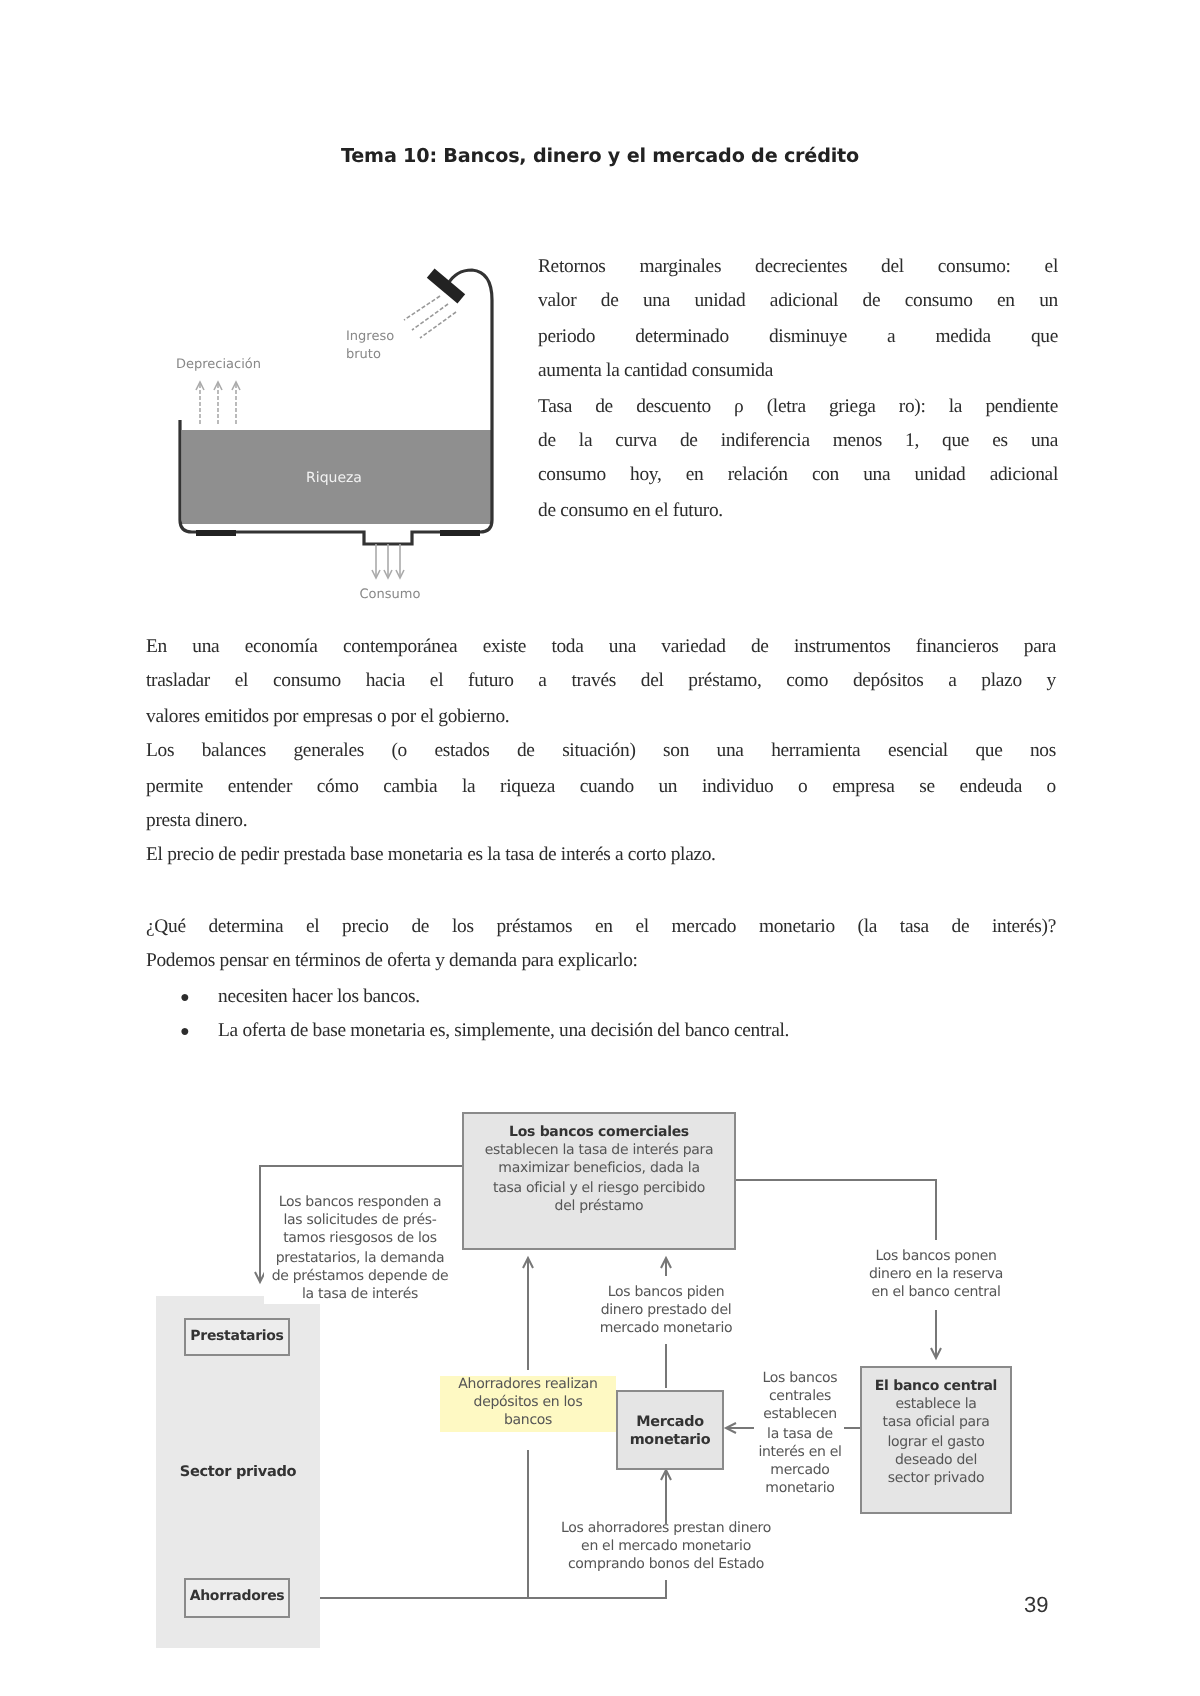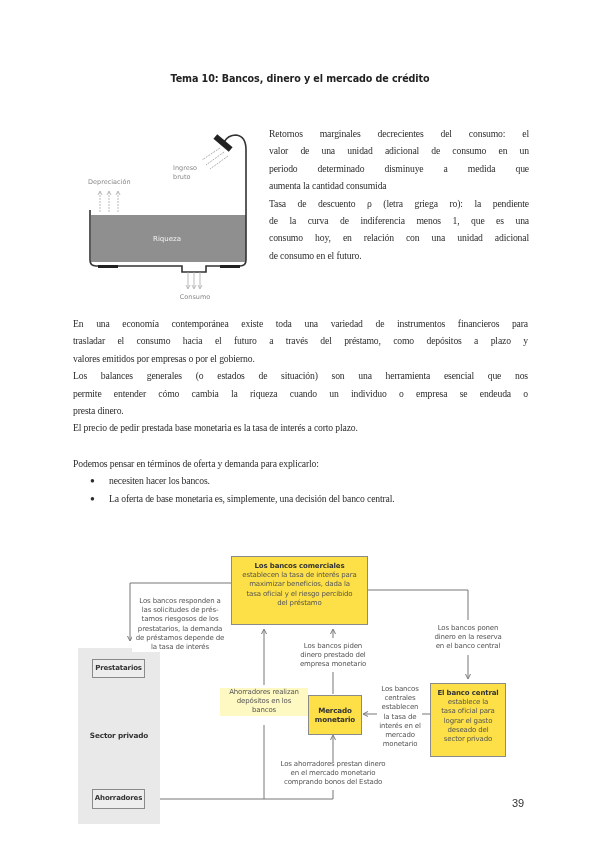--- a/index.html
+++ b/index.html
@@ -12,21 +12,21 @@
   .jline { text-align:justify; text-align-last:justify; }
   .right-col { left:269px; top:125px; width:260px; }
   .body1 { left:73px; top:315px; width:455px; }
   .body2 { left:73px; top:455px; width:455px; }
   ul.bul { margin:0; padding:0; list-style:none; }
   ul.bul li { position:relative; padding-left:18px; margin-left:18px; }
   ul.bul li:before { content:"\25CF"; position:absolute; left:-1px; top:0; font-size:8px; }
   
   .dtext { font-size:7px; line-height:9.2px; color:#555; text-align:center; letter-spacing:-0.15px; }
   .dbold { font-weight:bold; color:#333; }
-  .box { border:1.3px solid #8a8a8a; background:#fde047; box-sizing:border-box; }
+  .box { border:1.3px solid #8a8a8a; background:#e5e5e5; box-sizing:border-box; }
   .pagenum { left:512px; top:797px; font-size:11px; color:#333; font-family:"Liberation Sans", sans-serif; }
   svg text { font-family:"DejaVu Sans", sans-serif; }
 </style>
 </head>
 <body>
 
 <div class="abs title">Tema 10: Bancos, dinero y el mercado de crédito</div>
 
 <svg class="abs" style="left:70px; top:120px;" width="195" height="190">
 
@@ -84,20 +84,21 @@
   <div class="jline">En una economía contemporánea existe toda una variedad de instrumentos financieros para</div>
   <div class="jline">trasladar el consumo hacia el futuro a través del préstamo, como depósitos a plazo y</div>
   <div class="last">valores emitidos por empresas o por el gobierno.</div>
   <div class="jline">Los balances generales (o estados de situación) son una herramienta esencial que nos</div>
   <div class="jline">permite entender cómo cambia la riqueza cuando un individuo o empresa se endeuda o</div>
   <div class="last">presta dinero.</div>
   <div class="last">El precio de pedir prestada base monetaria es la tasa de interés a corto plazo.</div>
 </div>
 
 <div class="abs p body2">
+  <div class="jline">¿Qué determina el precio de los préstamos en el mercado monetario (la tasa de interés)?</div>
   <div class="last">Podemos pensar en términos de oferta y demanda para explicarlo:</div>
   <ul class="bul">
     <li>
       <div class="last">necesiten hacer los bancos.</div>
     </li>
     <li>
       <div class="last">La oferta de base monetaria es, simplemente, una decisión del banco central.</div>
     </li>
   </ul>
 </div>
@@ -155,21 +156,21 @@
 
 <div class="abs dtext" style="left:420px; top:624px; width:96px;">
   <div>Los bancos ponen</div>
   <div>dinero en la reserva</div>
   <div>en el banco central</div>
 </div>
 
 <div class="abs dtext" style="left:285px; top:642px; width:96px;">
   <div>Los bancos piden</div>
   <div>dinero prestado del</div>
-  <div>empresa monetario</div>
+  <div>mercado monetario</div>
 </div>
 
 <div class="abs dtext" style="left:220px; top:688px; width:88px; background:#fef9c3;">
   <div>Ahorradores realizan</div>
   <div>depósitos en los</div>
   <div>bancos</div>
 </div>
 
 <div class="abs box dtext dbold" style="left:308px; top:695px; width:54px; height:40px; padding-top:10px; font-size:7.2px;">
   <div>Mercado</div>

